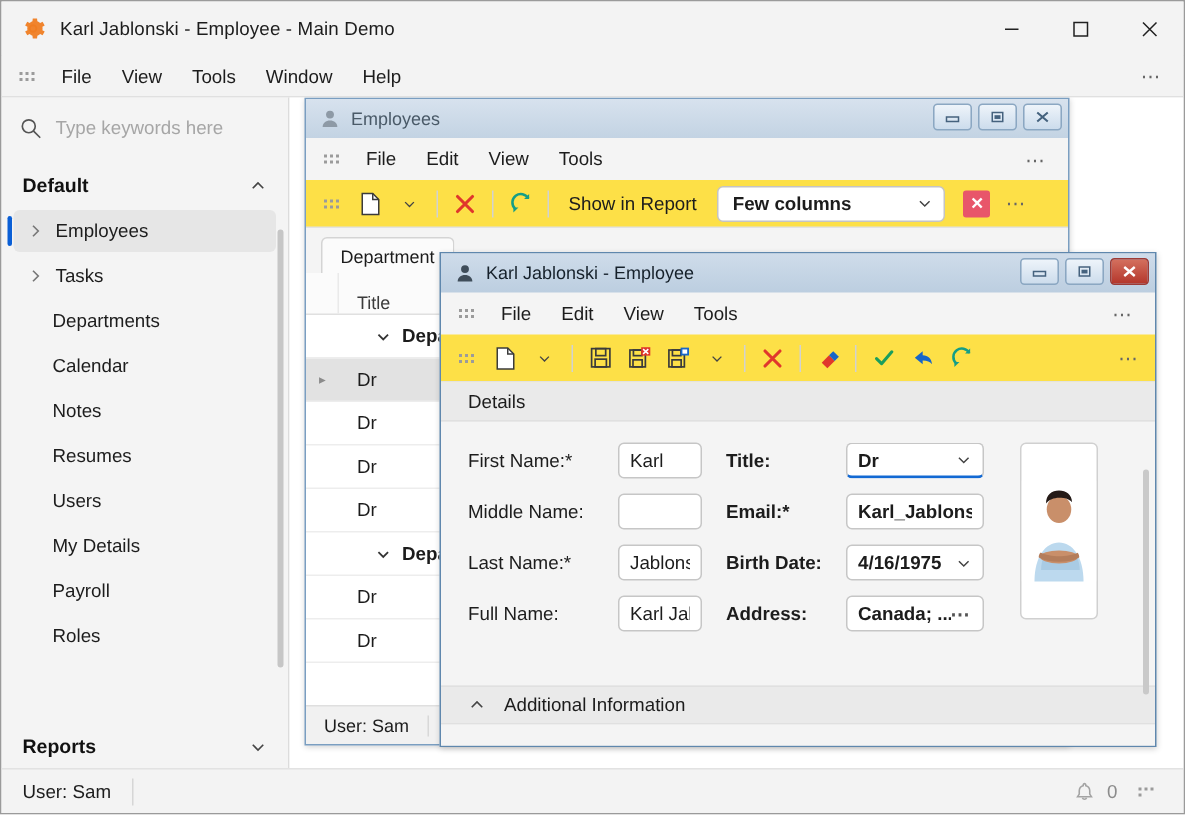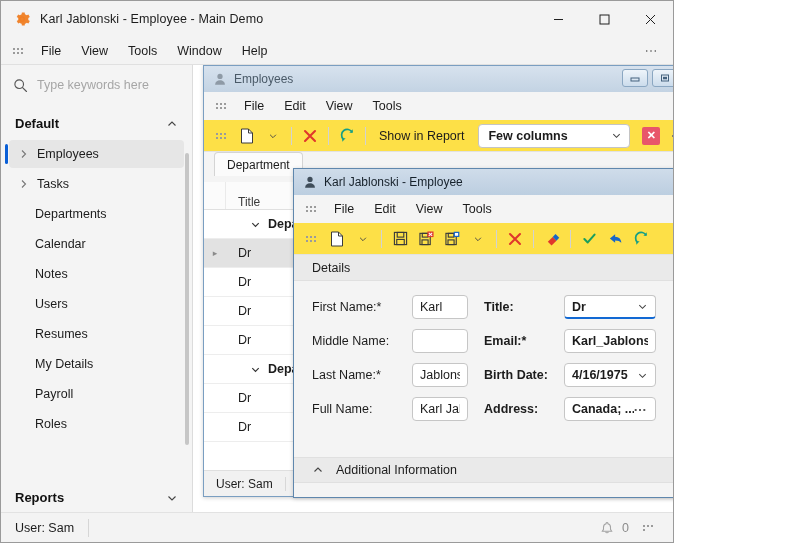--- a/index.html
+++ b/index.html
@@ -7,21 +7,21 @@
   body {
     width: 790px; height: 543px;
     font-family: "Liberation Sans", sans-serif;
     font-size: 12px;
     color: #1a1a1a;
     background: #ffffff;
     overflow: hidden;
     position: relative;
   }
   .app {
-    width: 674px; height: 543px;
+    width: 790px; height: 543px;
     display: flex; flex-direction: column;
     border: 1px solid #9a9a9a;
     background: #f3f3f3;
     position: relative;
   }
 
   
   .titlebar {
     height: 36px; flex: 0 0 36px;
     background: #f3f3f3;
@@ -154,21 +154,21 @@
   }
   .btn-redx {
     width:18px; height:18px; border-radius:2px; background:#e8566a;
     display:flex; align-items:center; justify-content:center; color:#fff;
     font-size:11px; font-weight:bold;
   }
   .dots { color:#555; letter-spacing:1.5px; font-size:13px; }
 
   
   .grid-wrap { flex:1 1 auto; display:flex; flex-direction:column; background:#fff; min-height:0; }
-  .grid-tabs { height:30px; flex:0 0 30px; display:flex; padding-left:10px; background:#f4f4f4; }
+  .grid-tabs { height:30px; flex:0 0 30px; display:flex; align-items:flex-end; padding-left:10px; background:#f4f4f4; }
   .grid-tab {
     height:24px; padding:0 12px; display:flex; align-items:center;
     border:1px solid #d4d4d4; border-bottom:none;
     border-radius:4px 4px 0 0; background:#fbfbfb; font-size:12px; color:#1c1c1c;
   }
   .grid-head {
     height:28px; flex:0 0 28px; display:flex; align-items:center;
     border-bottom:1px solid #e0e0e0; background:#fbfbfb;
   }
   .gh-ind { width:22px; flex:0 0 22px; height:100%; border-right:1px solid #eaeaea; }
@@ -312,24 +312,24 @@
         <div class="nav-item nav-spacer-label">
           <span>Departments</span>
         </div>
         <div class="nav-item nav-spacer-label">
           <span>Calendar</span>
         </div>
         <div class="nav-item nav-spacer-label">
           <span>Notes</span>
         </div>
         <div class="nav-item nav-spacer-label">
+          <span>Resumes</span>
+        </div>
+        <div class="nav-item nav-spacer-label">
           <span>Users</span>
-        </div>
-        <div class="nav-item nav-spacer-label">
-          <span>Resumes</span>
         </div>
         <div class="nav-item nav-spacer-label">
           <span>My Details</span>
         </div>
         <div class="nav-item nav-spacer-label">
           <span>Payroll</span>
         </div>
         <div class="nav-item nav-spacer-label">
           <span>Roles</span>
         </div>

